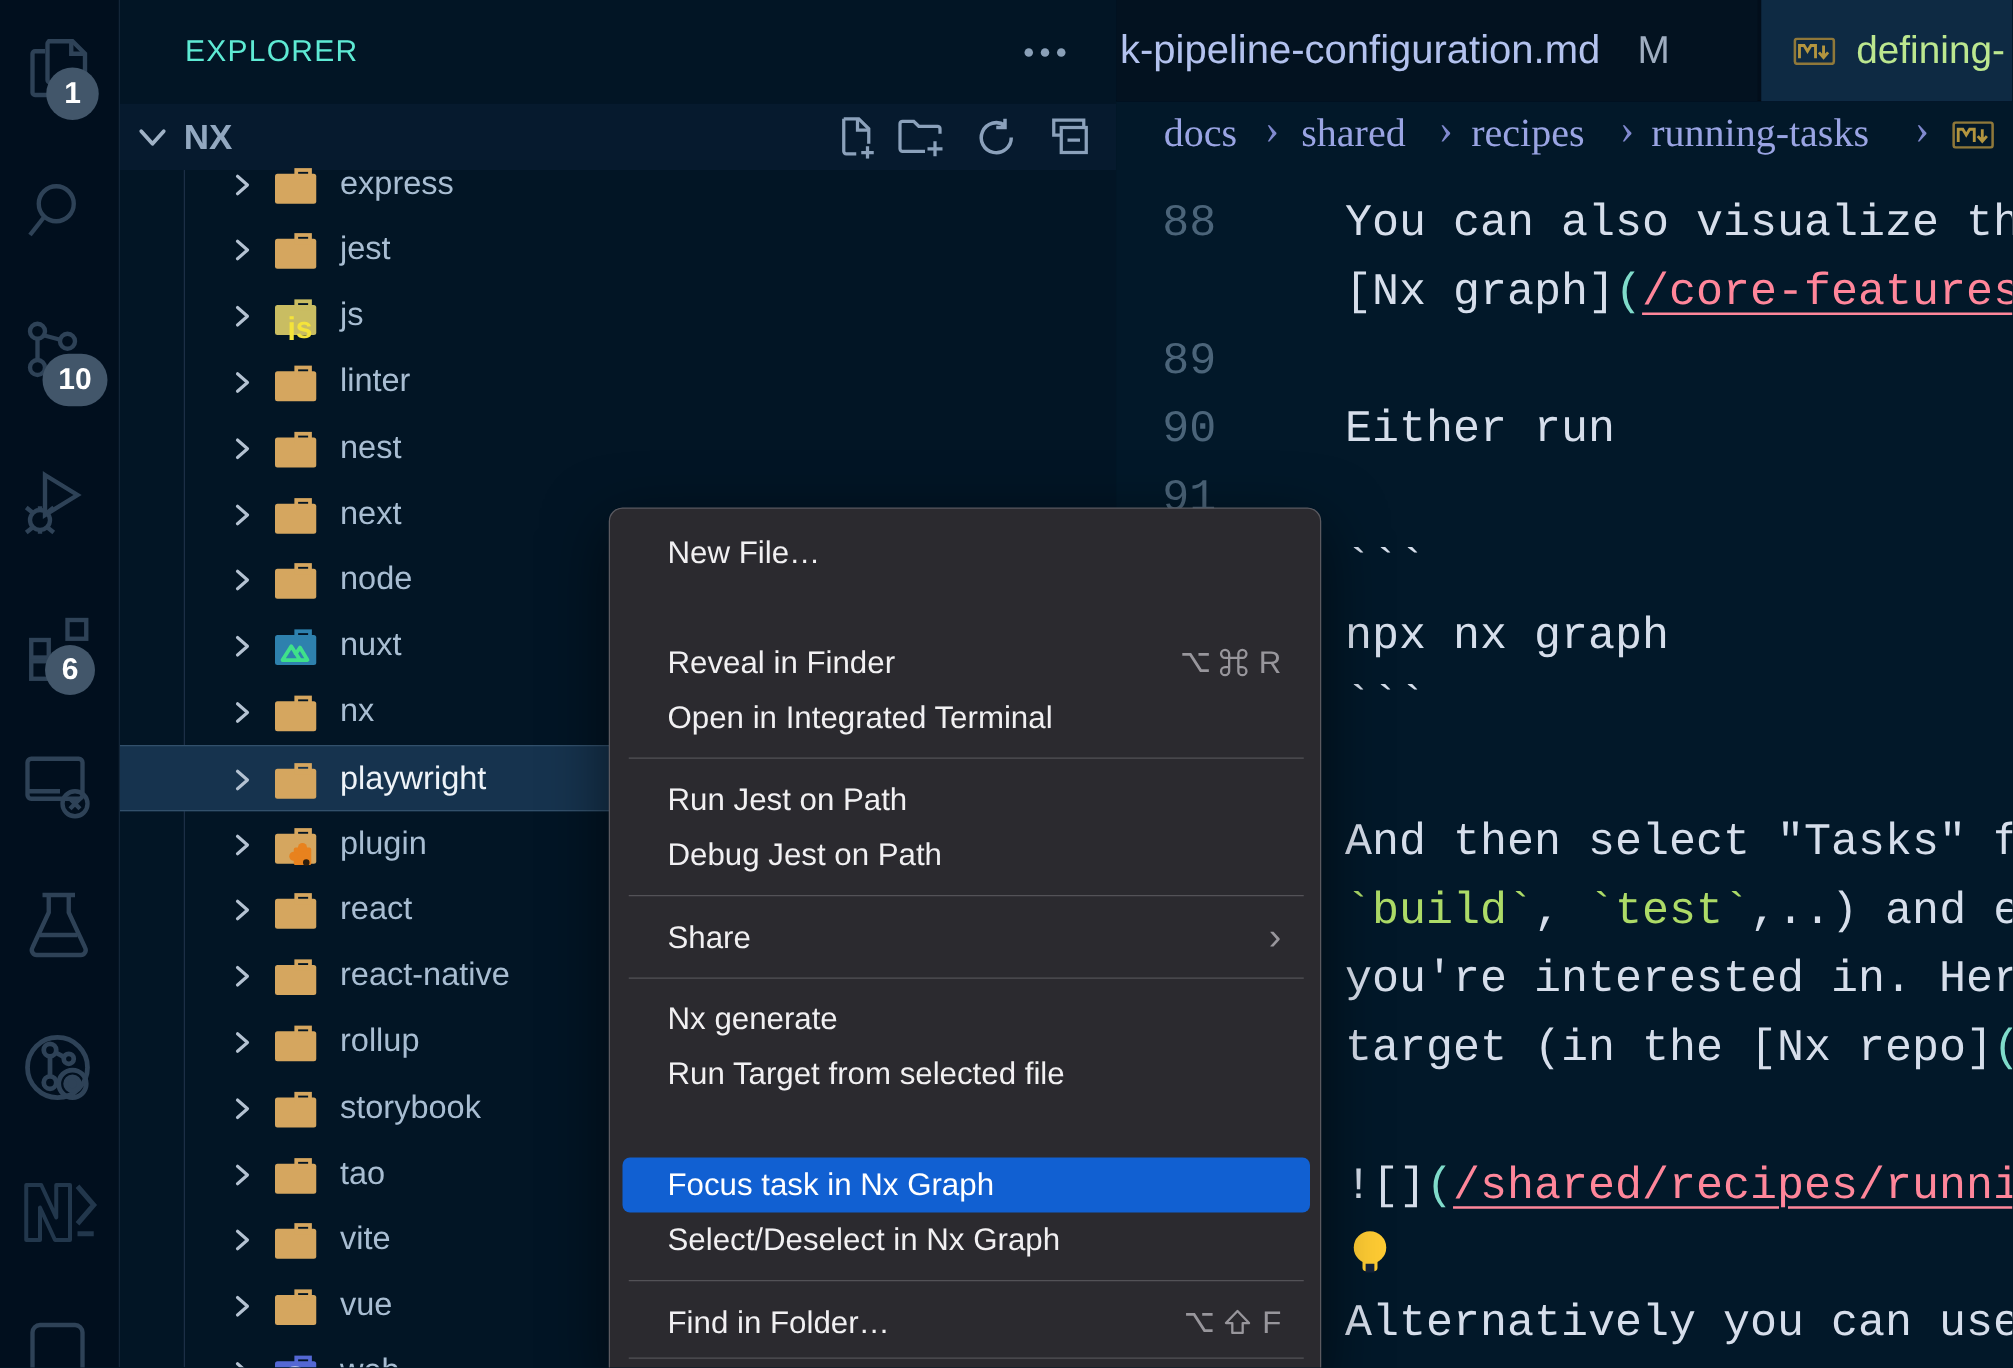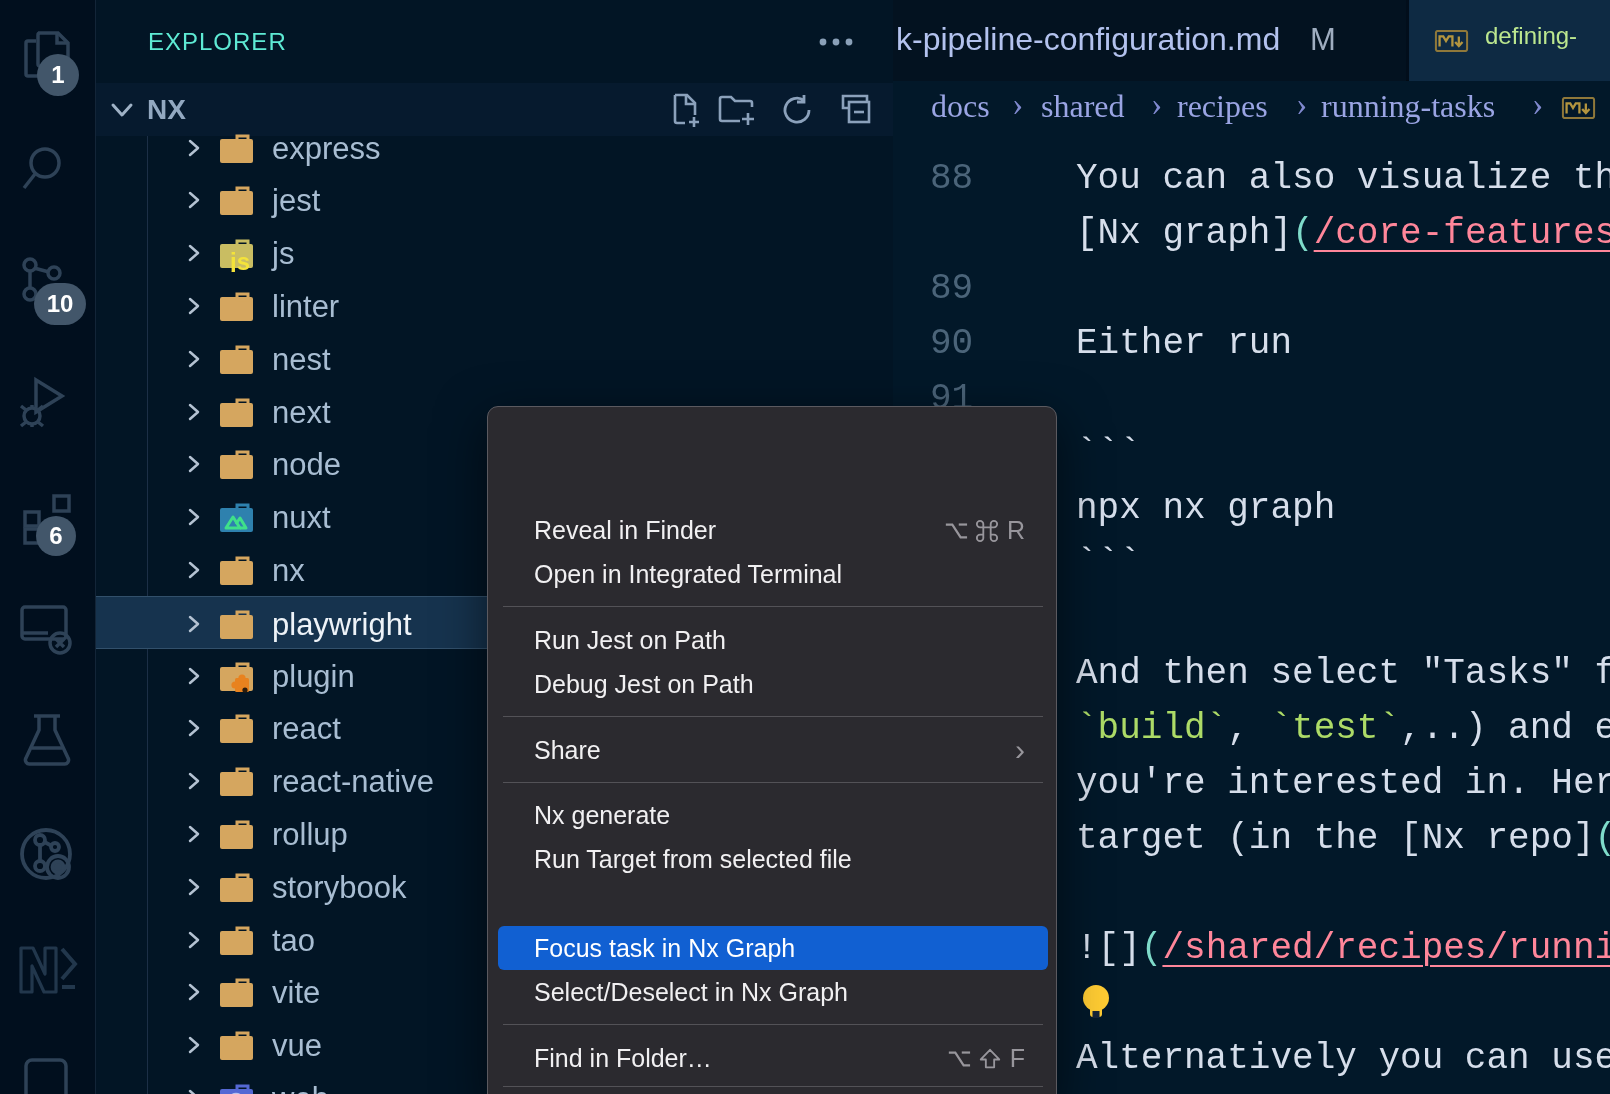--- a/index.html
+++ b/index.html
@@ -9,21 +9,21 @@
   #activity { left:0; top:0; width:96px; height:1094px; background:#010f1e; border-right:1px solid #132538; }
   .badge { position:absolute; background:#42566a; color:#fff; font-weight:bold; font-size:24px;
            display:flex; align-items:center; justify-content:center; border-radius:22px; }
   #sidebar { left:96px; top:0; width:797px; height:1094px; background:#021525; overflow:hidden; }
   #exp-title { left:52px; top:28px; font-size:24px; color:#5eead4; letter-spacing:1px; }
   #nx-row { left:0; top:83px; width:797px; height:53px; background:#061a2e; }
   #guide { left:51px; top:136px; width:1px; height:958px; background:#1c2f46; }
   .row { position:absolute; left:0; width:797px; height:53px; }
   .row .chev { position:absolute; left:86px; top:13px; }
   .row .ficon { position:absolute; left:124px; top:10px; }
-  .row .lbl { position:absolute; left:176px; top:10px; font-size:31px; color:#a8bdd2; white-space:pre; }
+  .row .lbl { position:absolute; left:176px; top:10px; font-size:26px; color:#a8bdd2; white-space:pre; }
   .sel { background:#16334e; border-top:1px solid #32506b; border-bottom:1px solid #32506b; }
   .sel .lbl { color:#eef3f8; }
   #editor { left:893px; top:0; width:717px; height:1094px; background:#021829; overflow:hidden; }
   #tabbar { position:absolute; left:0; top:0; width:717px; height:81px; background:#020e1b; border-bottom:1px solid #020b14; }
   #tab1 { position:absolute; left:0; top:0; width:513px; height:81px; background:#031220; }
   #tab2 { position:absolute; left:516px; top:0; width:201px; height:81px; background:#0e2a43; }
   #crumbs { position:absolute; left:0; top:83px; width:717px; height:52px; font-size:32px; color:#9aa4e3; }
   .cr { position:absolute; top:5px; white-space:pre;font-family:Liberation Serif, serif; }
   .crsep { color:#8089cf; font-size:34px; top:2px; }
   #code { position:absolute; left:0; top:135px; width:717px; height:959px;
@@ -368,21 +368,21 @@
     <div id="tab1">
       <span class="abs" style="left:3px;top:21px;font-size:32px;color:#b3c2ee;white-space:pre">k-pipeline-configuration.md</span>
       <span class="abs" style="left:417px;top:22px;font-size:31px;color:#9fadc0">M</span>
     </div>
     <div id="tab2">
       <svg class="abs" style="left:25px;top:30px" width="35" height="22" viewBox="0 0 36 24">
           <rect x="1" y="1" width="34" height="22" rx="2" fill="none" stroke="#8f783a" stroke-width="2.2"></rect>
           <path d="M5 18 V7 H9 L12 12 L15 7 H19 V18" stroke="#b3953f" stroke-width="2.5" fill="none"></path>
           <path d="M26 7 V16 M22 13 L26 17.5 L30 13" stroke="#b3953f" stroke-width="2.5" fill="none"></path>
         </svg>
-      <span class="abs" style="left:76px;top:22px;font-size:24px;color:#bce78f;white-space:pre">defining-</span>
+      <span class="abs" style="left:76px;top:22px;font-size:31px;color:#bce78f;white-space:pre">defining-</span>
     </div>
   </div>
   <div id="crumbs">
 <span class="cr" style="left:38px">docs</span>
 <span class="cr crsep" style="left:119px">›</span>
 <span class="cr" style="left:148px">shared</span>
 <span class="cr crsep" style="left:258px">›</span>
 <span class="cr" style="left:284px">recipes</span>
 <span class="cr crsep" style="left:403px">›</span>
 <span class="cr" style="left:428px">running-tasks</span>
@@ -446,20 +446,21 @@
           <rect x="15.5" y="29" width="7" height="7" fill="#14233a"></rect>
         </svg>
       </div>
   <div class="ln" style="top:895.5px;line-height:55px">100</div>
   <div class="abs" style="top:895.5px;line-height:55px;width:717px">
         <span class="cl">Alternatively you can use</span>
       </div>
   </div>
 </div>
 <div class="abs" id="menu">
+  <div class="mi" style="top:13px">New File…</div>
   <div class="mi" style="top:101px">Reveal in Finder<span class="msc"><svg width="24" height="24" viewBox="0 0 26 26" style="vertical-align:-4px">
           <g stroke="#98969c" stroke-width="2.4" fill="none">
             <path d="M2 6 H9 L18 20 H25"></path>
             <path d="M16 6 H25"></path>
           </g>
         </svg> <svg width="24" height="24" viewBox="0 0 26 26" style="vertical-align:-4px">
           <path d="M9 9 V5.5 A3.5 3.5 0 1 0 5.5 9 H9 M9 9 H17 M9 9 V17 M17 9 V5.5 A3.5 3.5 0 1 1 20.5 9 H17 M17 9 V17 M17 17 H20.5 A3.5 3.5 0 1 1 17 20.5 V17 M9 17 H5.5 A3.5 3.5 0 1 0 9 20.5 V17" stroke="#98969c" stroke-width="2" fill="none"></path>
         </svg> <span style="display:inline-block;width:1px"></span>R</span></div>
   <div class="mi" style="top:145px">Open in Integrated Terminal</div>
   <div class="msep" style="top:199px"></div>

